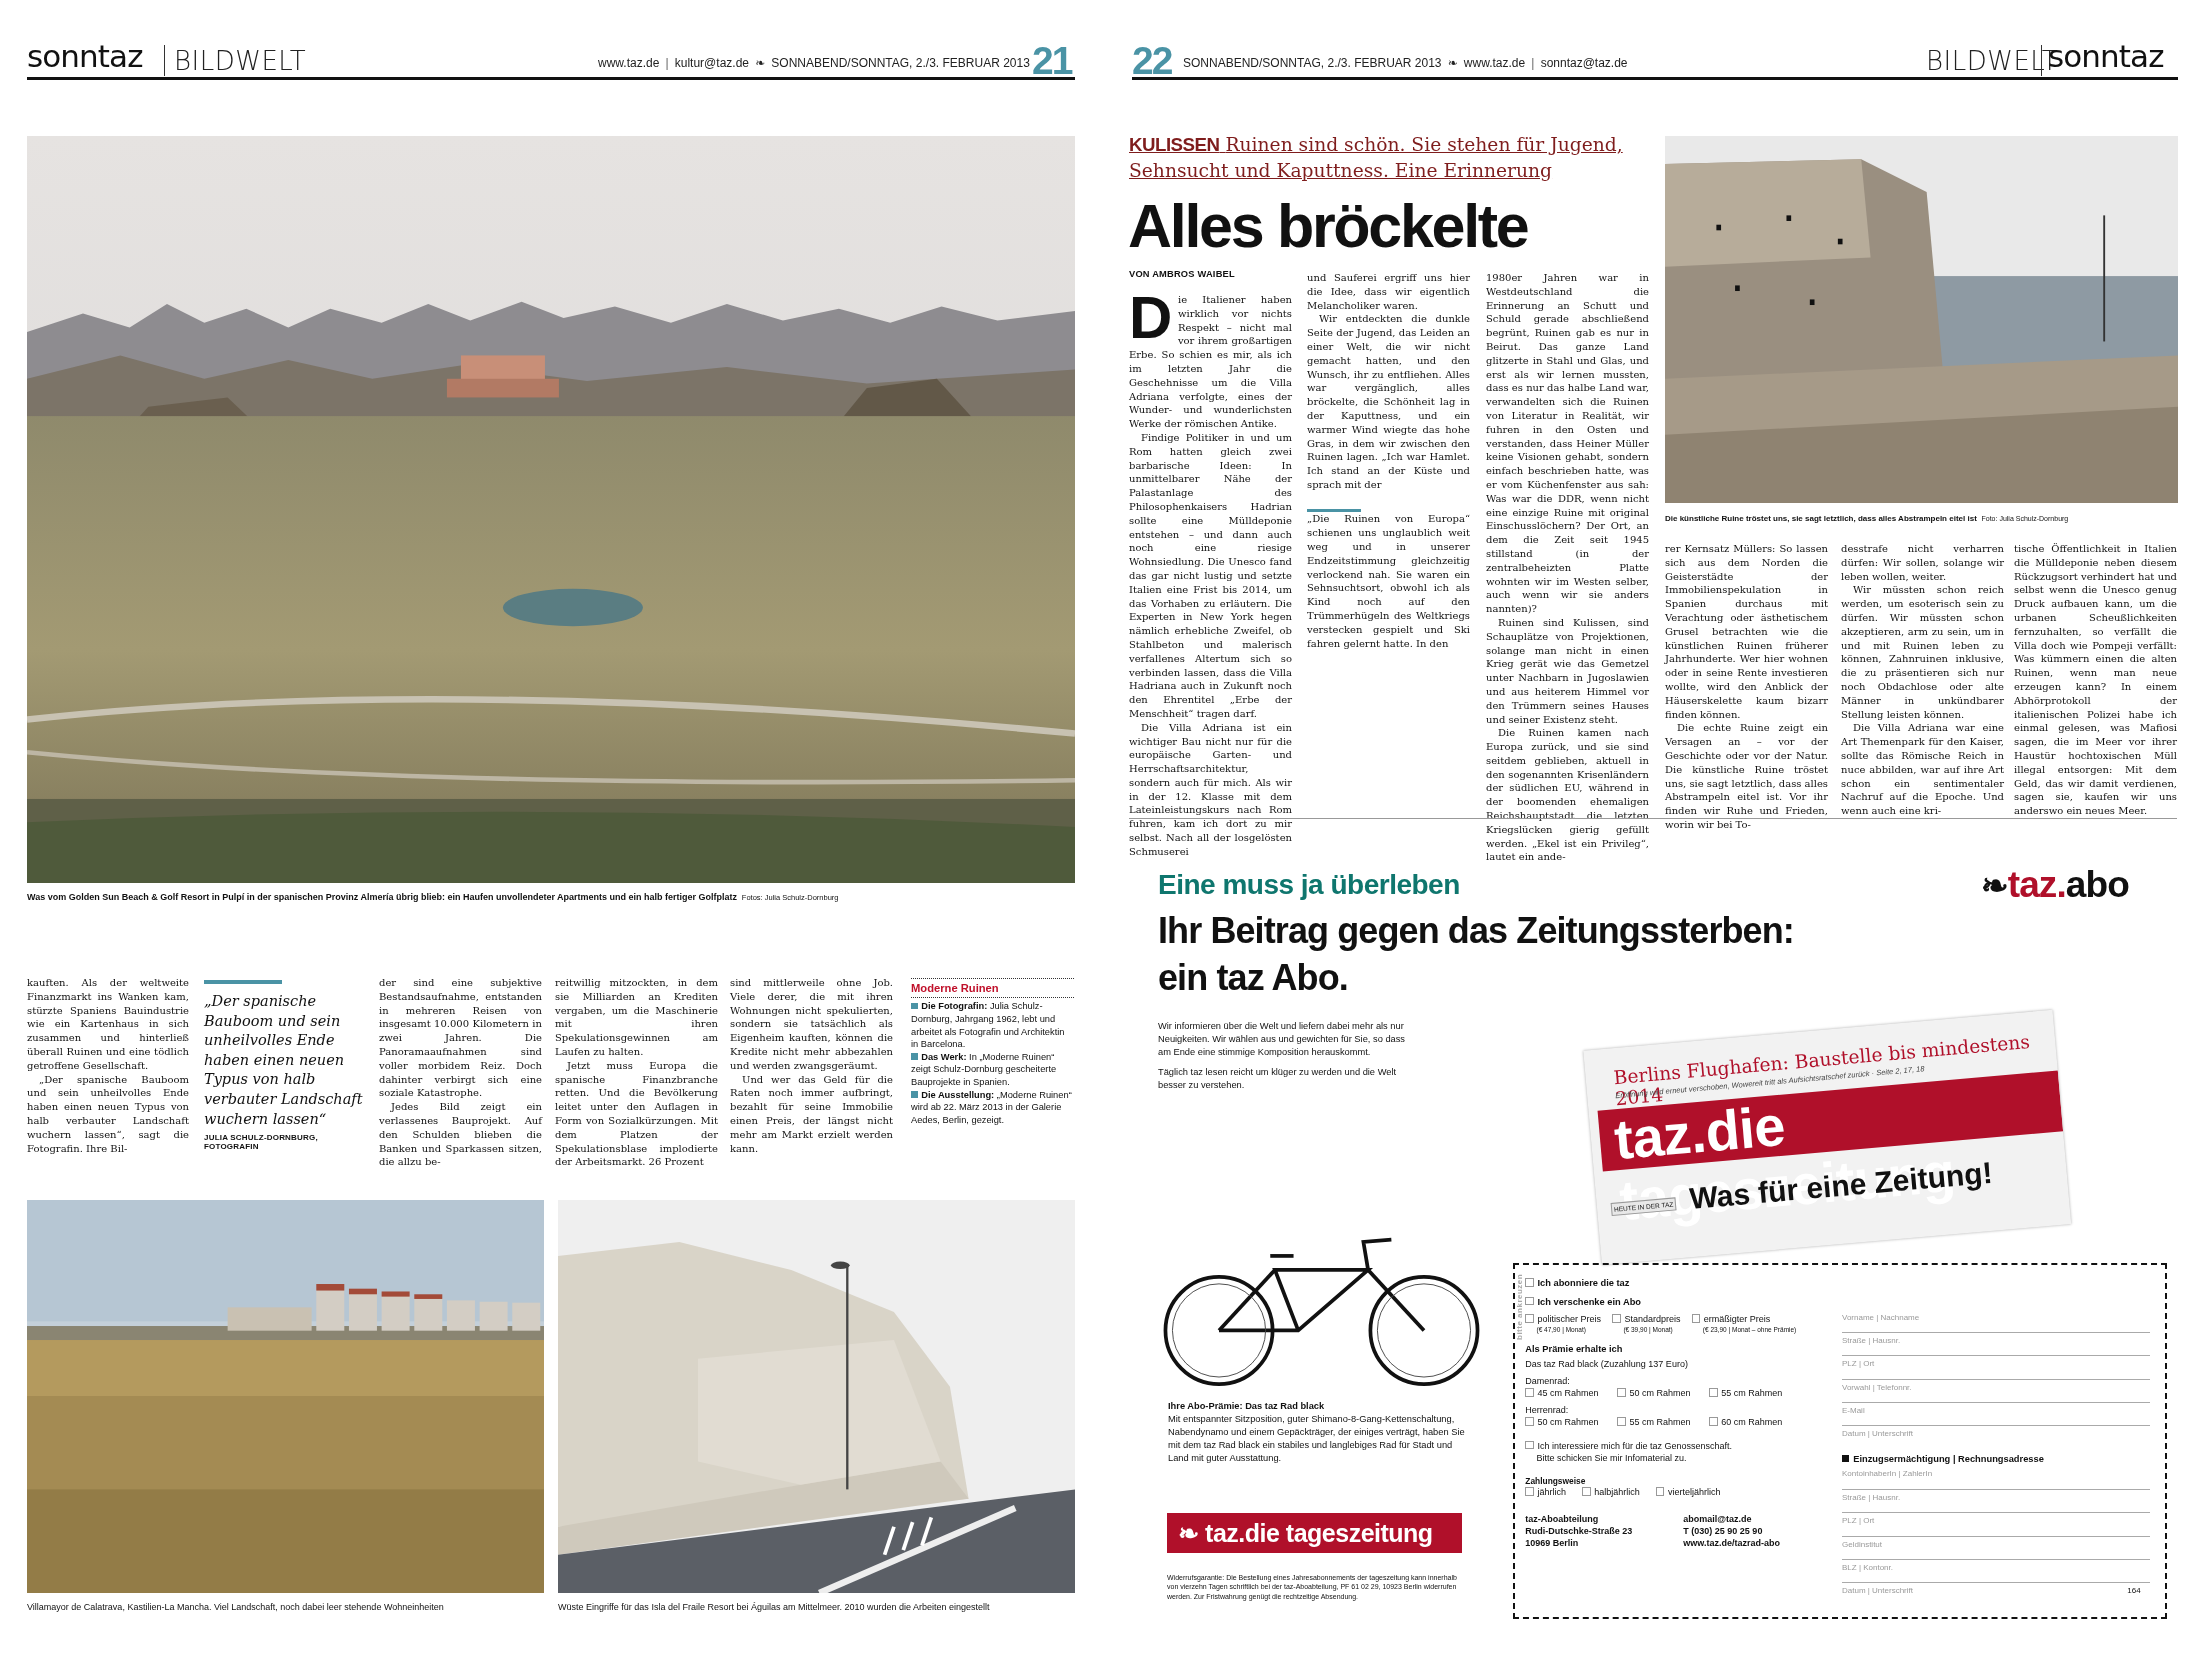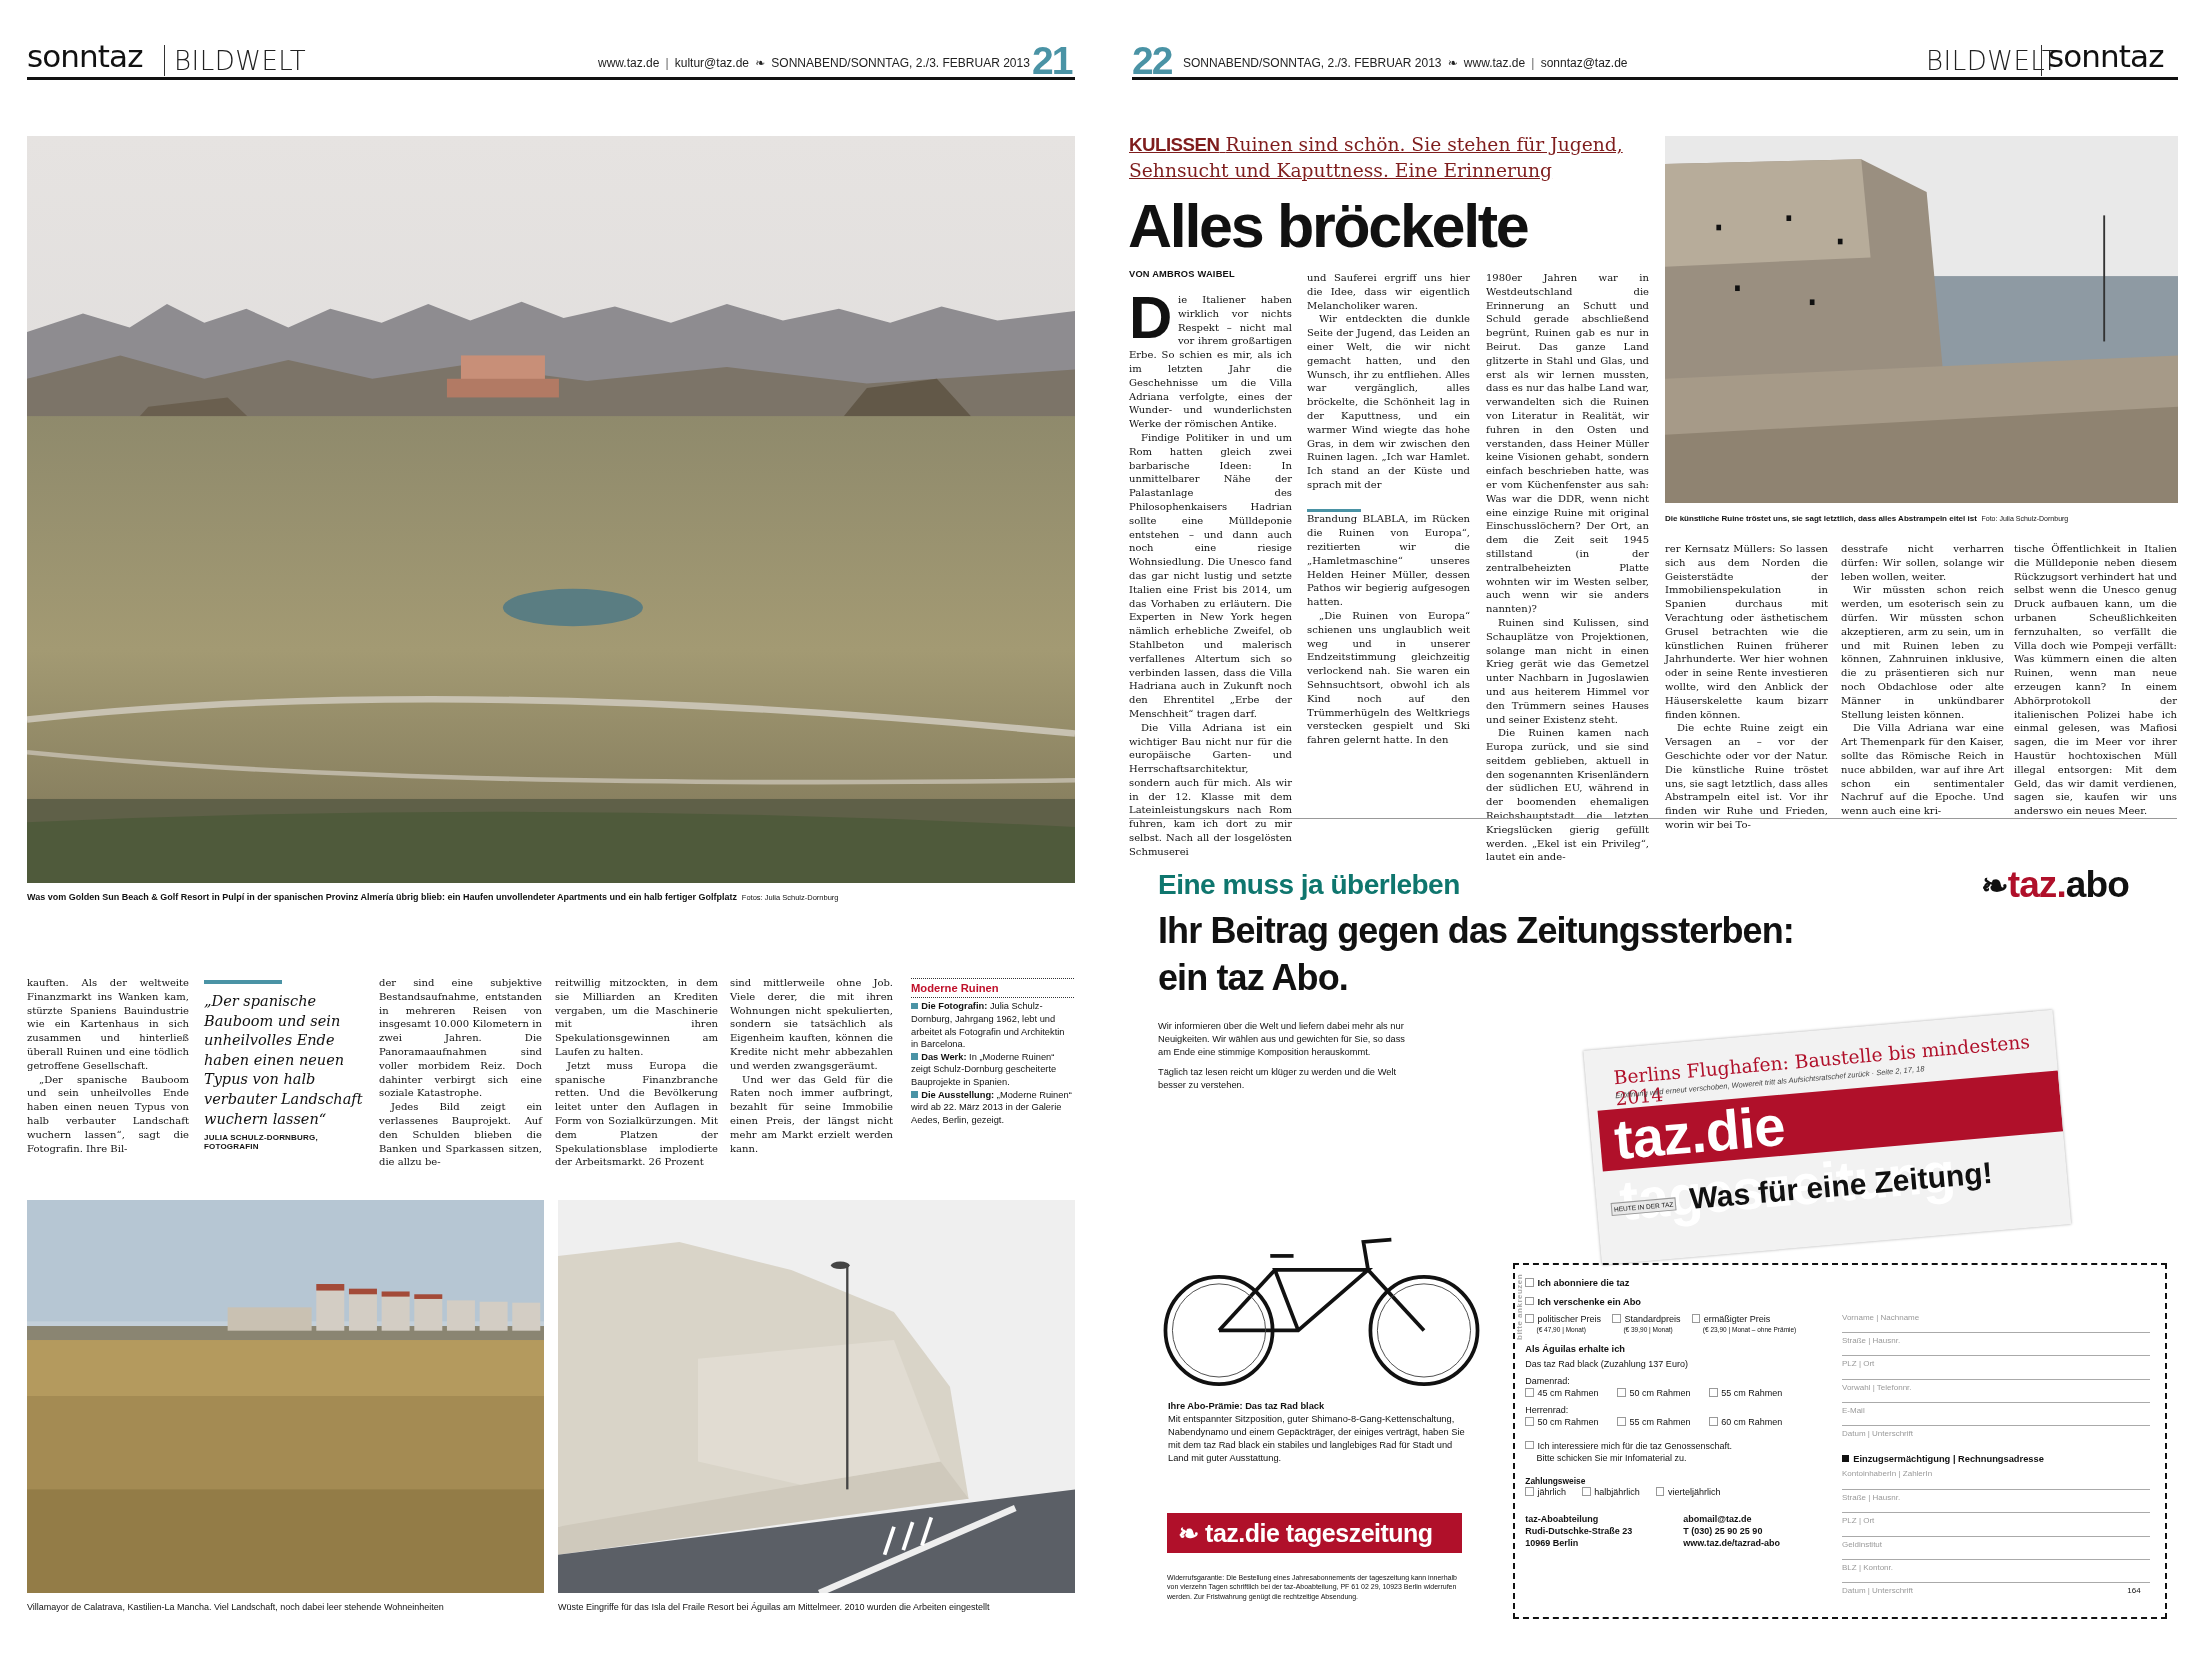--- a/index.html
+++ b/index.html
@@ -218,21 +218,20 @@
   <div class="abs col serif" style="left:26px;top:293px;width:163px;">
     <span class="dropcap">D</span>
     <p>ie Italiener haben wirklich vor nichts Respekt – nicht mal vor ihrem großartigen Erbe. So schien es mir, als ich im letzten Jahr die Geschehnisse um die Villa Adriana verfolgte, eines der Wunder- und wunderlichsten Werke der römischen Antike.</p>
     <p>Findige Politiker in und um Rom hatten gleich zwei barbarische Ideen: In unmittelbarer Nähe der Palastanlage des Philosophenkaisers Hadrian sollte eine Mülldeponie entstehen – und dann auch noch eine riesige Wohnsiedlung. Die Unesco fand das gar nicht lustig und setzte Italien eine Frist bis 2014, um das Vorhaben zu erläutern. Die Experten in New York hegen nämlich erhebliche Zweifel, ob Stahlbeton und malerisch verfallenes Altertum sich so verbinden lassen, dass die Villa Hadriana auch in Zukunft noch den Ehrentitel „Erbe der Menschheit“ tragen darf.</p>
     <p>Die Villa Adriana ist ein wichtiger Bau nicht nur für die europäische Garten- und Herrschaftsarchitektur, sondern auch für mich. Als wir in der 12. Klasse mit dem Lateinleistungskurs nach Rom fuhren, kam ich dort zu mir selbst. Nach all der losgelösten Schmuserei</p>
   </div>
   <div class="abs col serif" style="left:204px;top:271px;width:163px;">
     <p>und Sauferei ergriff uns hier die Idee, dass wir eigentlich Melancholiker waren.</p>
     <p>Wir entdeckten die dunkle Seite der Jugend, das Leiden an einer Welt, die wir nicht gemacht hatten, und den Wunsch, ihr zu entfliehen. Alles war vergänglich, alles bröckelte, die Schönheit lag in der Kaputtness, und ein warmer Wind wiegte das hohe Gras, in dem wir zwischen den Ruinen lagen. „Ich war Hamlet. Ich stand an der Küste und sprach mit der</p>
     <div class="kicker-line" style="width:54px;margin-top:17px;"></div>
-    <p>Brandung BLABLA, im Rücken die Ruinen von Europa“, rezitierten wir die „Hamletmaschine“ unseres Helden Heiner Müller, dessen Pathos wir begierig aufgesogen hatten.</p>
     <p>„Die Ruinen von Europa“ schienen uns unglaublich weit weg und in unserer Endzeitstimmung gleichzeitig verlockend nah. Sie waren ein Sehnsuchtsort, obwohl ich als Kind noch auf den Trümmerhügeln des Weltkriegs verstecken gespielt und Ski fahren gelernt hatte. In den</p>
   </div>
   <div class="abs col serif" style="left:383px;top:271px;width:163px;">
     <p>1980er Jahren war in Westdeutschland die Erinnerung an Schutt und Schuld gerade abschließend begrünt, Ruinen gab es nur in Beirut. Das ganze Land glitzerte in Stahl und Glas, und erst als wir lernen mussten, dass es nur das halbe Land war, verwandelten sich die Ruinen von Literatur in Realität, wir fuhren in den Osten und verstanden, dass Heiner Müller keine Visionen gehabt, sondern einfach beschrieben hatte, was er vom Küchenfenster aus sah: Was war die DDR, wenn nicht eine einzige Ruine mit original Einschusslöchern? Der Ort, an dem die Zeit seit 1945 stillstand (in der zentralbeheizten Platte wohnten wir im Westen selber, auch wenn wir sie anders nannten)?</p>
     <p>Ruinen sind Kulissen, sind Schauplätze von Projektionen, solange man nicht in einen Krieg gerät wie das Gemetzel unter Nachbarn in Jugoslawien und aus heiterem Himmel vor den Trümmern seines Hauses und seiner Existenz steht.</p>
     <p>Die Ruinen kamen nach Europa zurück, und sie sind seitdem geblieben, aktuell in den sogenannten Krisenländern der südlichen EU, während in der boomenden ehemaligen Reichshauptstadt die letzten Kriegslücken gierig gefüllt werden. „Ekel ist ein Privileg“, lautet ein ande-</p>
   </div>
   <div class="abs col serif" style="left:562px;top:542px;width:163px;">
     <p>rer Kernsatz Müllers: So lassen sich aus dem Norden die Geisterstädte der Immobilienspekulation in Spanien durchaus mit Verachtung oder ästhetischem Grusel betrachten wie die künstlichen Ruinen früherer Jahrhunderte. Wer hier wohnen oder in seine Rente investieren wollte, wird den Anblick der Häuserskelette kaum bizarr finden können.</p>
     <p>Die echte Ruine zeigt ein Versagen an – vor der Geschichte oder vor der Natur. Die künstliche Ruine tröstet uns, sie sagt letztlich, dass alles Abstrampeln eitel ist. Vor ihr finden wir Ruhe und Frieden, worin wir bei To-</p>
@@ -297,21 +296,21 @@
   <div class="abs form" style="left:410px;top:1263px;width:654px;height:356px;box-sizing:border-box;">
     <div class="abs sans" style="left:0px;top:75px;transform:rotate(-90deg);transform-origin:left top;color:#aaa;font-size:8px;font-weight:bold;letter-spacing:0.5px;">bitte ankreuzen</div>
     <div class="abs" style="left:10.3px;top:12px;width:289px;">
       <div class="tb"><span class="cb"></span><span>Ich abonniere die taz</span></div>
       <div class="tb" style="margin-top:6.5px;"><span class="cb"></span><span>Ich verschenke ein Abo</span></div>
       <div style="display:flex;gap:11.2px;margin-top:6.5px;">
         <div class="t"><span class="cb"></span><span>politischer Preis</span><div style="font-size:6.5px;padding-left:11.2px;line-height:7.5px;">(€ 47,90 | Monat)</div></div>
         <div class="t"><span class="cb"></span><span>Standardpreis</span><div style="font-size:6.5px;padding-left:11.2px;line-height:7.5px;">(€ 39,90 | Monat)</div></div>
         <div class="t"><span class="cb"></span><span>ermäßigter Preis</span><div style="font-size:6.5px;padding-left:11.2px;line-height:7.5px;">(€ 23,90 | Monat – ohne Prämie)</div></div>
       </div>
-      <div class="tb" style="margin-top:9.3px;">Als Águilas erhalte ich</div>
+      <div class="tb" style="margin-top:9.3px;">Als Prämie erhalte ich</div>
       <div class="t" style="margin-top:4.7px;">Das taz Rad black (Zuzahlung 137 Euro)</div>
       <div class="t" style="margin-top:5.6px;">Damenrad:</div>
       <div class="t" style="display:flex;gap:18.7px;">
         <span><span class="cb"></span><span>45 cm Rahmen</span></span>
         <span><span class="cb"></span><span>50 cm Rahmen</span></span>
         <span><span class="cb"></span><span>55 cm Rahmen</span></span>
       </div>
       <div class="t" style="margin-top:5.6px;">Herrenrad:</div>
       <div class="t" style="display:flex;gap:18.7px;">
         <span><span class="cb"></span><span>50 cm Rahmen</span></span>

